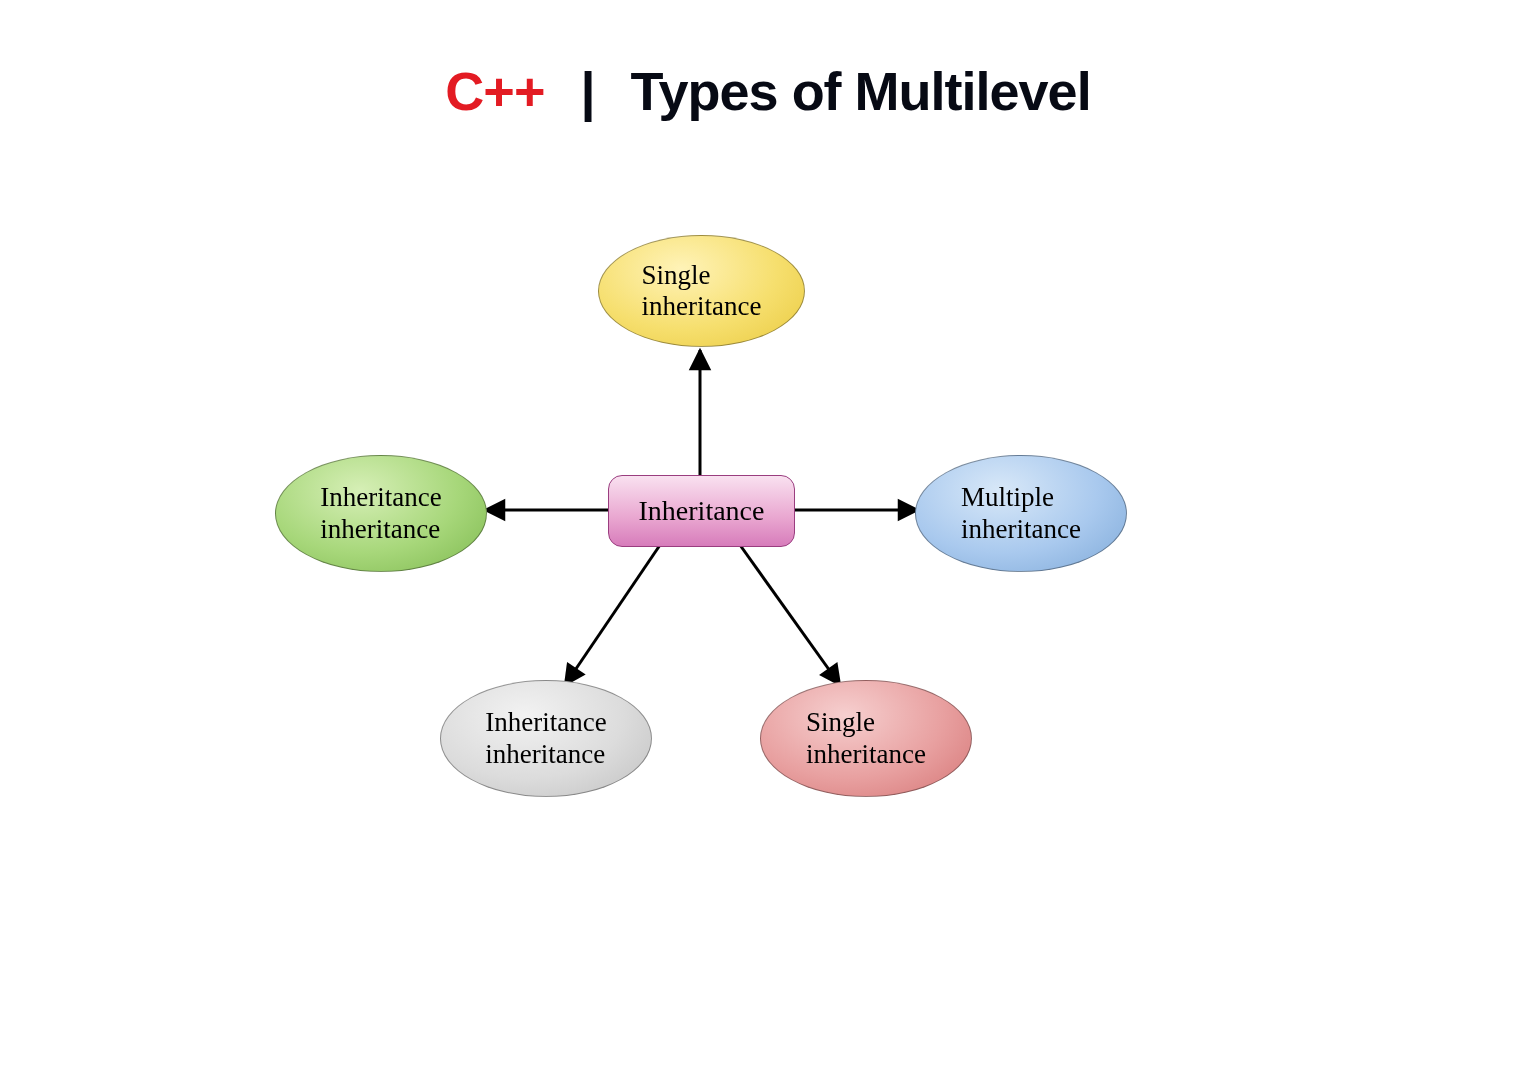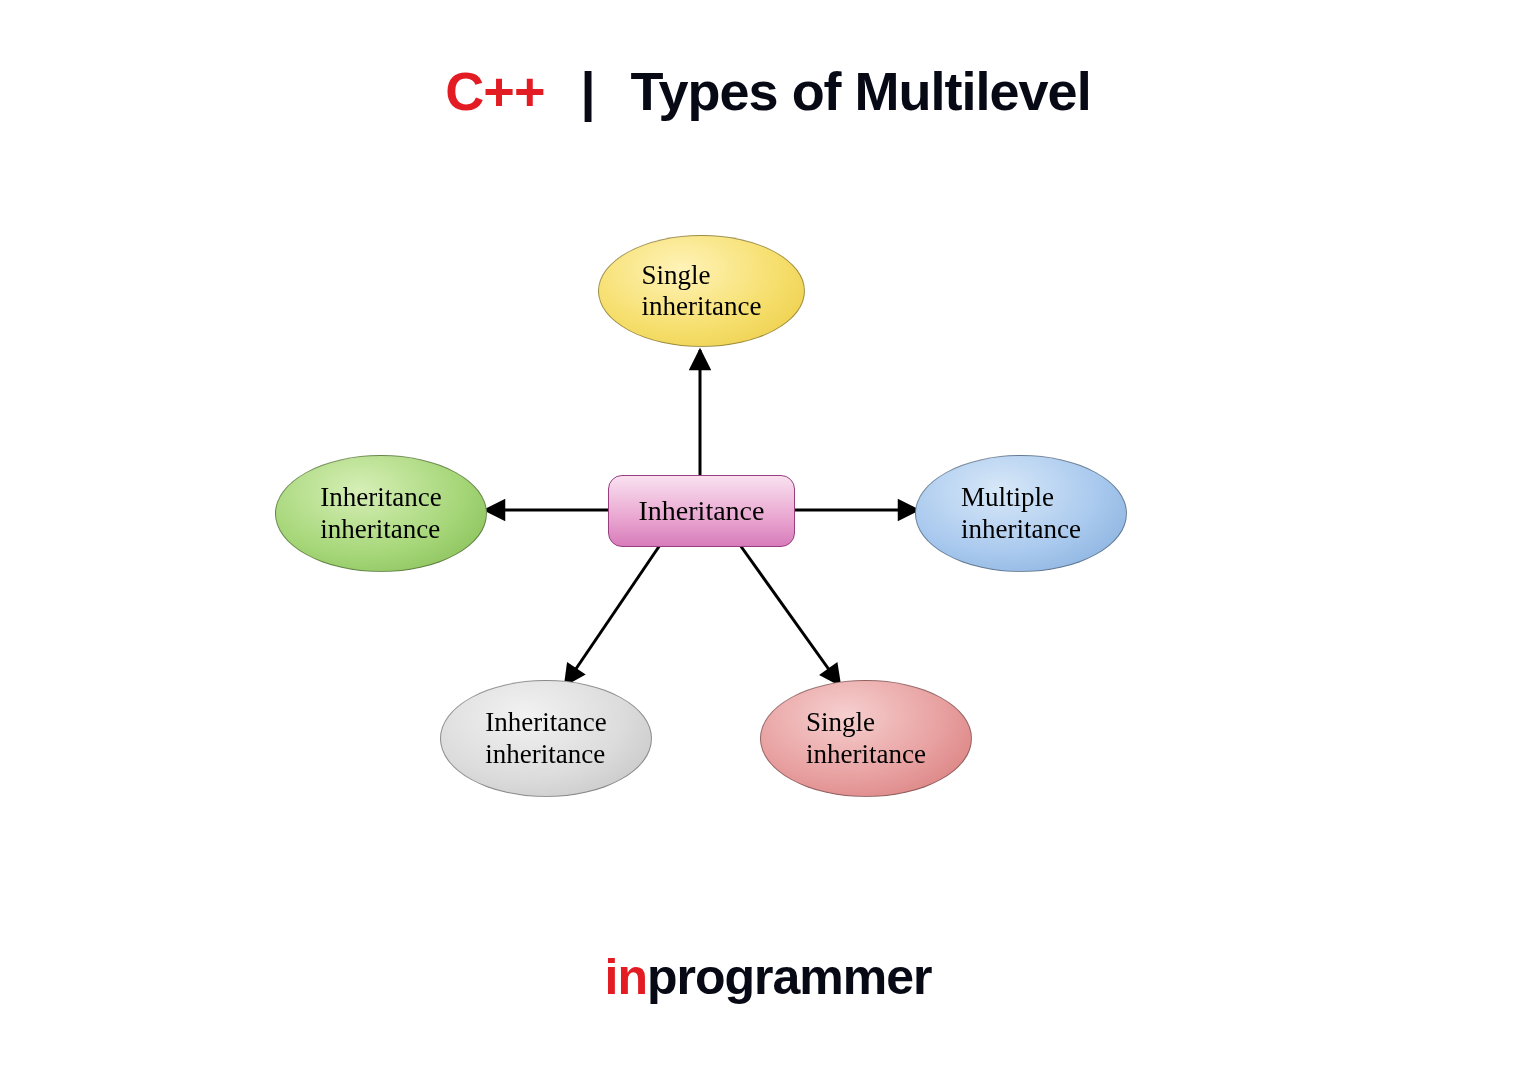--- a/index.html
+++ b/index.html
@@ -77,17 +77,14 @@
     </div>
   </div>
 
   <div class="node ellipse redish nl" style="left:760px;top:680px;width:210px;height:115px">
     <div>
       <div>Single</div>
       <div>inheritance</div>
     </div>
   </div>
 
-  <div class="footer">
-    <span class="red">in</span><span>programmer</span>
-  </div>
 
 </div>
 
 </body></html>

